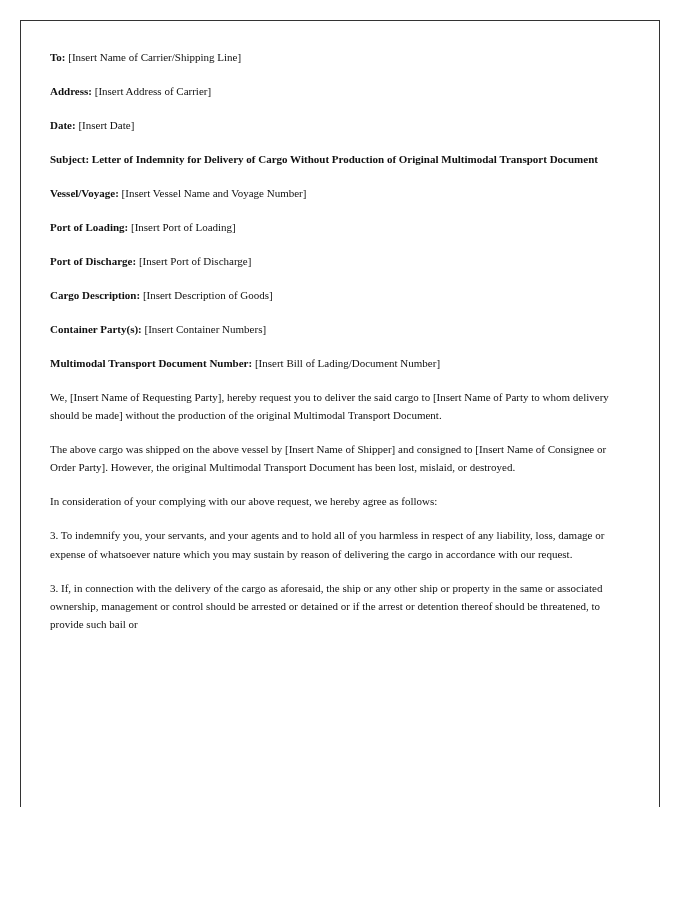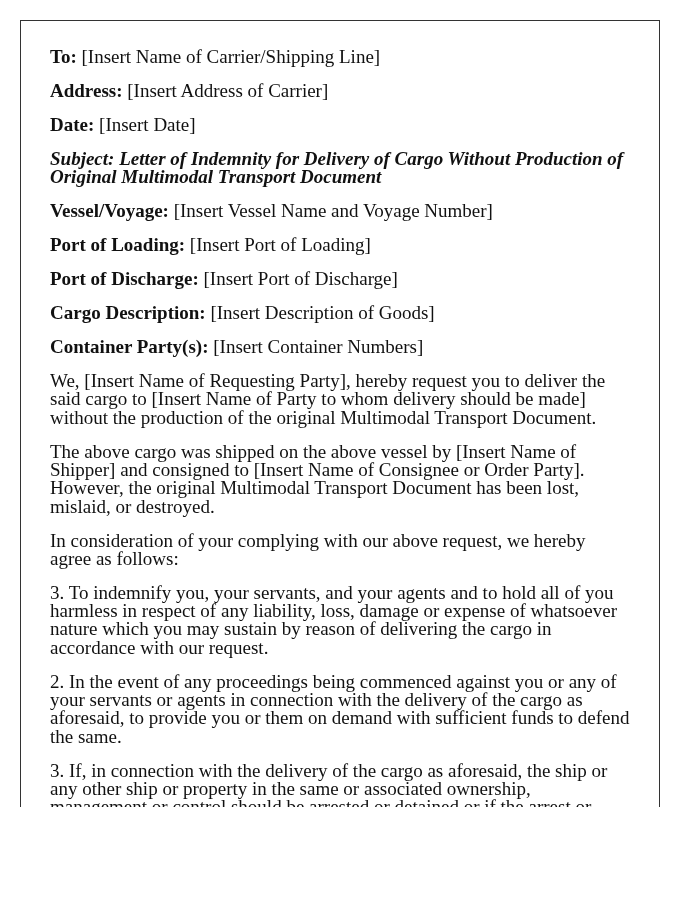--- a/index.html
+++ b/index.html
@@ -22,32 +22,31 @@
       width: 640px;
       height: 787px;
       border-left: 1px solid #333333;
       border-right: 1px solid #333333;
       border-top: 1px solid #333333;
       overflow: hidden;
       box-sizing: border-box;
     }
     .content {
       padding: 27px 29px 0 29px;
-      font-size: 19px;
+      font-size: 11px;
       line-height: 18.3px;
     }
     .content p {
       margin: 0 0 15.7px 0;
     }
     .label {
       font-weight: bold;
     }
     .subject {
       font-weight: bold;
-      font-style: italic;
     }
   </style>
 </head>
 <body>
 
 <div class="page">
   <div class="content">
 
     <p><span class="label">To:</span> <span>[Insert Name of Carrier/Shipping Line]</span></p>
 
@@ -60,28 +59,28 @@
     <p><span class="label">Vessel/Voyage:</span> <span>[Insert Vessel Name and Voyage Number]</span></p>
 
     <p><span class="label">Port of Loading:</span> <span>[Insert Port of Loading]</span></p>
 
     <p><span class="label">Port of Discharge:</span> <span>[Insert Port of Discharge]</span></p>
 
     <p><span class="label">Cargo Description:</span> <span>[Insert Description of Goods]</span></p>
 
     <p><span class="label">Container Party(s):</span> <span>[Insert Container Numbers]</span></p>
 
+    <p><span class="label">Multimodal Transport Document Number:</span> <span>[Insert Bill of Lading/Document Number]</span></p>
 
 
     <p>We, [Insert Name of Requesting Party], hereby request you to deliver the said cargo to [Insert Name of Party to whom delivery should be made] without the production of the original Multimodal Transport Document.</p>
 
     <p>The above cargo was shipped on the above vessel by [Insert Name of Shipper] and consigned to [Insert Name of Consignee or Order Party]. However, the original Multimodal Transport Document has been lost, mislaid, or destroyed.</p>
 
     <p>In consideration of your complying with our above request, we hereby agree as follows:</p>
 
     <p>3. To indemnify you, your servants, and your agents and to hold all of you harmless in respect of any liability, loss, damage or expense of whatsoever nature which you may sustain by reason of delivering the cargo in accordance with our request.</p>
 
-    <p>2. In the event of any proceedings being commenced against you or any of your servants or agents in connection with the delivery of the cargo as aforesaid, to provide you or them on demand with sufficient funds to defend the same.</p>
 
     <p>3. If, in connection with the delivery of the cargo as aforesaid, the ship or any other ship or property in the same or associated ownership, management or control should be arrested or detained or if the arrest or detention thereof should be threatened, to provide such bail or</p>
 
   </div>
 </div>
 
 </body></html>

